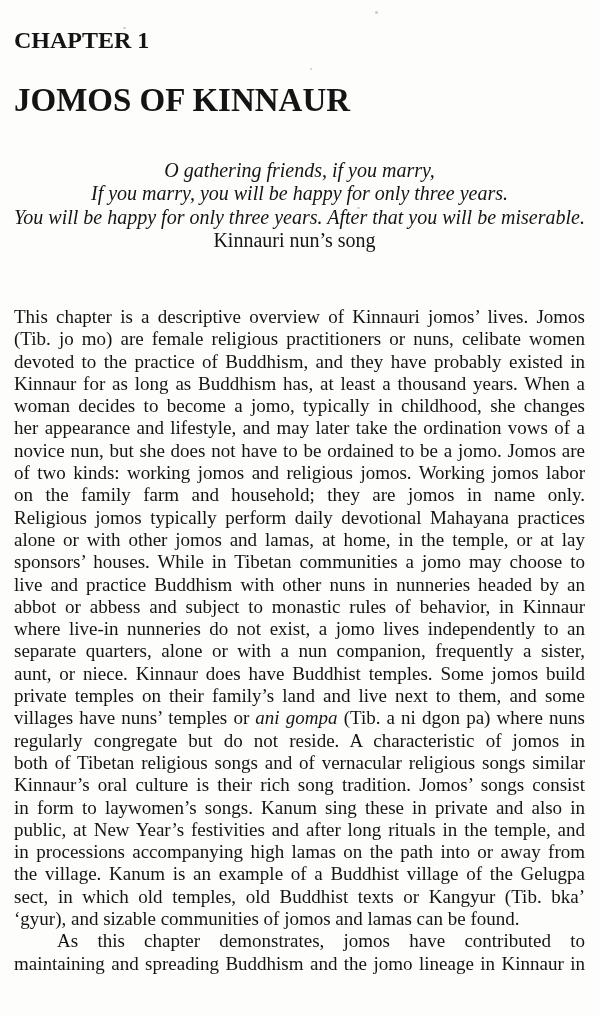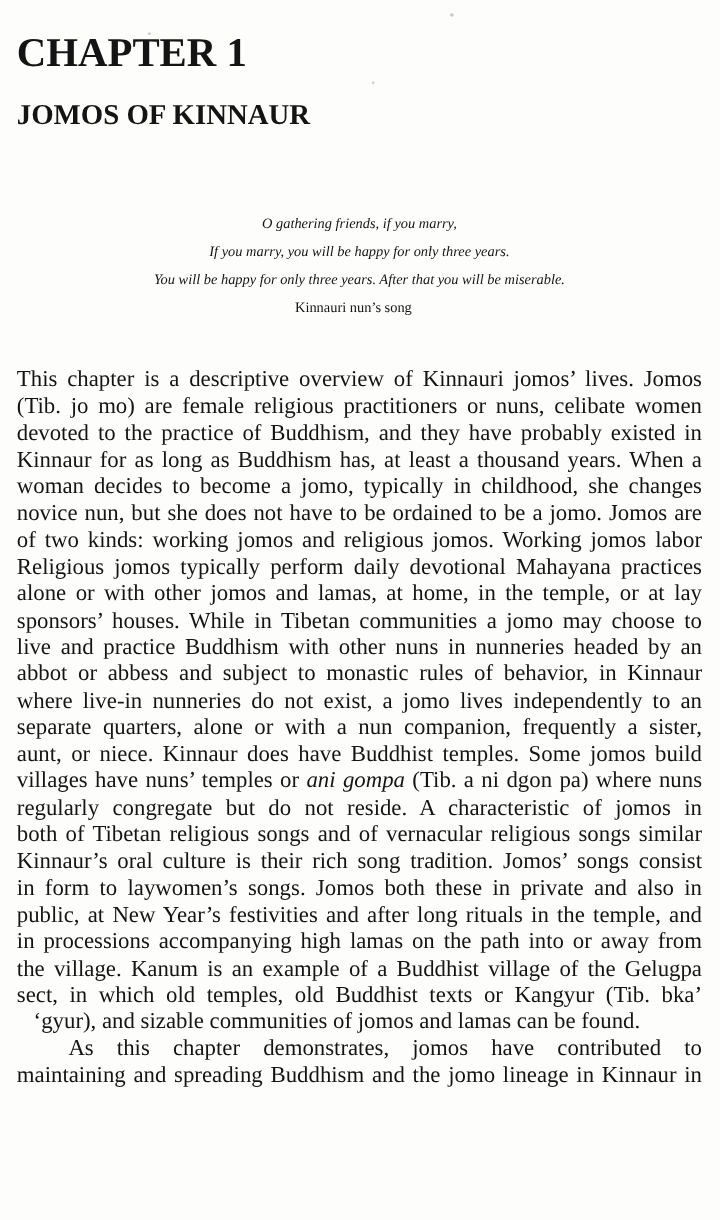--- a/index.html
+++ b/index.html
@@ -9,60 +9,59 @@
     height: 1017px;
     background: #fdfdfb;
     color: #141414;
     font-family: "Liberation Serif", "DejaVu Serif", serif;
     overflow: hidden;
   }
   .chapter-label {
     position: absolute;
     left: 14px;
     top: 28px;
-    font-size: 34px;
+    font-size: 24px;
     font-weight: bold;
     line-height: 1;
   }
   .page-title {
     position: absolute;
     left: 14px;
     top: 84px;
-    font-size: 24px;
+    font-size: 33px;
     font-weight: bold;
     line-height: 1;
   }
   .epigraph {
     position: absolute;
     left: 14px;
     top: 159px;
     width: 571px;
-    font-size: 12px;
+    font-size: 20px;
     line-height: 23.3px;
-    margin-top: 16px;
   }
   .epigraph-lines { font-style: italic; text-align: center; }
   .epigraph-attr {
     font-style: normal;
     text-align: center;
     padding-right: 10px;
   }
   .body-block {
     position: absolute;
     left: 14px;
     top: 306px;
     width: 571px;
     font-size: 19px;
     line-height: 22.3px;
   }
   .bl {
     text-align: justify;
     text-align-last: justify;
   }
-  .bl.left { text-align-last: left; margin-left: 14px; }
+  .bl.left { text-align-last: left; }
   .bl.indent { text-indent: 43px; }
   .it { font-style: italic; }
   .speck {
     position: absolute;
     background: #c9c9c3;
     border-radius: 50%;
   }
   .s1 { left: 375px; top: 11px;  width: 3px; height: 3px; }
   .s2 { left: 123px; top: 27px;  width: 3px; height: 2px; }
   .s3 { left: 357px; top: 207px; width: 3px; height: 2px; }
@@ -90,35 +89,38 @@
       </div>
     <div class="epigraph-attr">Kinnauri nun’s song</div>
   </div>
 
   <div class="body-block">
       <div class="bl"><span>This chapter is a descriptive overview of Kinnauri jomos’ lives. Jomos</span></div>
       <div class="bl"><span>(Tib. jo mo) are female religious practitioners or nuns, celibate women</span></div>
       <div class="bl"><span>devoted to the practice of Buddhism, and they have probably existed in</span></div>
       <div class="bl"><span>Kinnaur for as long as Buddhism has, at least a thousand years. When a</span></div>
       <div class="bl"><span>woman decides to become a jomo, typically in childhood, she changes</span></div>
+      <div class="bl"><span>her appearance and lifestyle, and may later take the ordination vows of a</span></div>
       <div class="bl"><span>novice nun, but she does not have to be ordained to be a jomo. Jomos are</span></div>
       <div class="bl"><span>of two kinds: working jomos and religious jomos. Working jomos labor</span></div>
+      <div class="bl"><span>on the family farm and household; they are jomos in name only.</span></div>
       <div class="bl"><span>Religious jomos typically perform daily devotional Mahayana practices</span></div>
       <div class="bl"><span>alone or with other jomos and lamas, at home, in the temple, or at lay</span></div>
       <div class="bl"><span>sponsors’ houses. While in Tibetan communities a jomo may choose to</span></div>
       <div class="bl"><span>live and practice Buddhism with other nuns in nunneries headed by an</span></div>
       <div class="bl"><span>abbot or abbess and subject to monastic rules of behavior, in Kinnaur</span></div>
       <div class="bl"><span>where live-in nunneries do not exist, a jomo lives independently to an</span></div>
       <div class="bl"><span>separate quarters, alone or with a nun companion, frequently a sister,</span></div>
       <div class="bl"><span>aunt, or niece. Kinnaur does have Buddhist temples. Some jomos build</span></div>
+      <div class="bl"><span>private temples on their family’s land and live next to them, and some</span></div>
       <div class="bl"><span>villages have nuns’ temples or </span><span class="it">ani gompa</span><span> (Tib. a ni dgon pa) where nuns</span></div>
       <div class="bl"><span>regularly congregate but do not reside. A characteristic of jomos in</span></div>
       <div class="bl"><span>both of Tibetan religious songs and of vernacular religious songs similar</span></div>
       <div class="bl"><span>Kinnaur’s oral culture is their rich song tradition. Jomos’ songs consist</span></div>
-      <div class="bl"><span>in form to laywomen’s songs. Jomos both these in private and also in</span></div>
+      <div class="bl"><span>in form to laywomen’s songs. Kanum sing these in private and also in</span></div>
       <div class="bl"><span>public, at New Year’s festivities and after long rituals in the temple, and</span></div>
       <div class="bl"><span>in processions accompanying high lamas on the path into or away from</span></div>
       <div class="bl"><span>the village. Kanum is an example of a Buddhist village of the Gelugpa</span></div>
       <div class="bl"><span>sect, in which old temples, old Buddhist texts or Kangyur (Tib. bka’</span></div>
       <div class="bl left"><span>‘gyur), and sizable communities of jomos and lamas can be found.</span></div>
       <div class="bl indent"><span>As this chapter demonstrates, jomos have contributed to</span></div>
       <div class="bl"><span>maintaining and spreading Buddhism and the jomo lineage in Kinnaur in</span></div>
     </div>
 
 </div>

